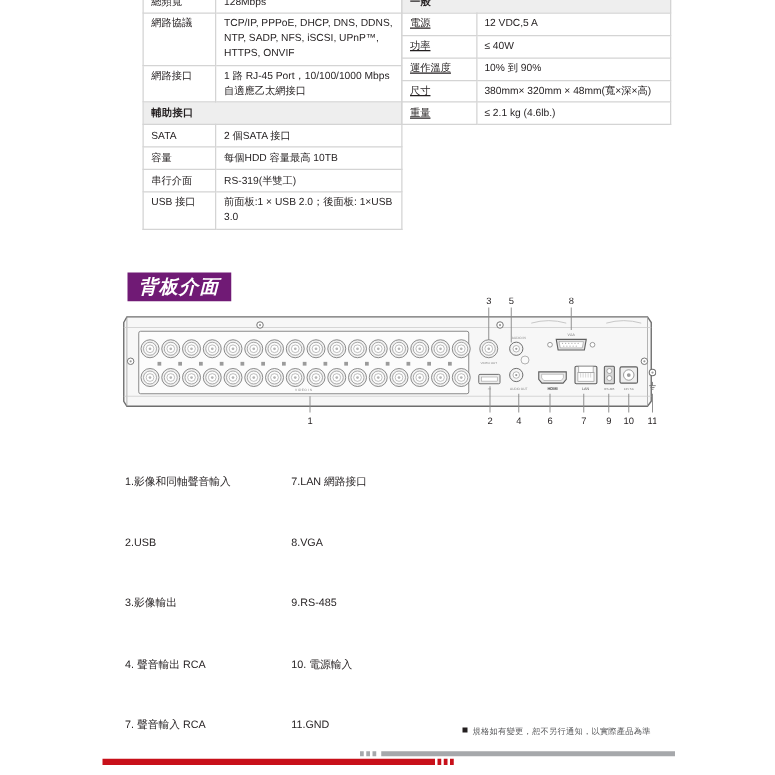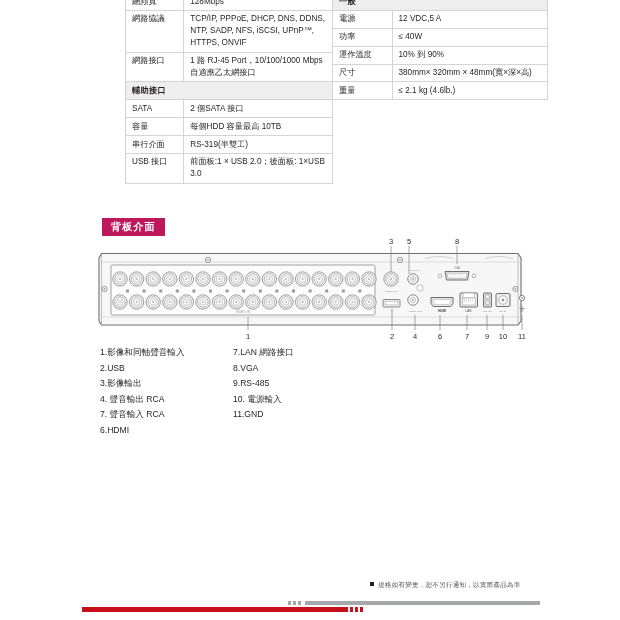--- a/index.html
+++ b/index.html
@@ -12,21 +12,21 @@
     height: 620px;
     position: relative;
     font-family: "Liberation Sans", "DejaVu Sans", sans-serif;
     color: #231f20;
     overflow: hidden;
   }
 
   
   .spec-tables {
     position: absolute;
-    left: 12px;
+    left: 1px;
     top: 0;
     width: 504px;
     height: 180px;
   }
   table.spec {
     position: absolute;
     border-collapse: collapse;
     font-size: 8.2px;
     line-height: 1.45;
   }
@@ -44,35 +44,36 @@
     background: #eeeeee;
     font-weight: bold;
     letter-spacing: .3px;
   }
 
   #left-spec-table { left: 113px; top: -8px; width: 208px; }
   #left-spec-table td.k { width: 50px; }
   #left-spec-table td.v { width: 150px; }
 
   #right-spec-table { left: 320px; top: -8px; width: 216px; }
-  #right-spec-table td.k { width: 52px; }
+  #right-spec-table td.k { width: 52px; text-decoration: underline; }
   #right-spec-table td.v { width: 156px; margin-left: 14px; }
 
   
   .section-heading {
     position: absolute;
     left: 102px;
     top: 218px;
-    background: #be185d;
+    background: #701a75;
     color: #ffffff;
-    font-size: 10px;
+    font-size: 15px;
     font-weight: bold;
     letter-spacing: 1.2px;
     padding: 3.5px 9px 4px 9px;
     line-height: 1;
+    font-style: italic;
   }
 
   
   .figure {
     position: absolute;
     left: 95px;
     top: 238px;
     width: 430px;
     height: 104px;
   }
@@ -91,20 +92,21 @@
   .legend-col {
     position: absolute;
     top: 0;
   }
   .legend-col.left { left: 0; }
   .legend-col.right { left: 133px; }
   .legend-item {
     height: 15.5px;
     line-height: 15.5px;
     white-space: nowrap;
+    margin-top: 33px;
   }
 
   
   .footnote {
     position: absolute;
     left: 370px;
     top: 581px;
     font-size: 6.6px;
     color: #58595b;
     white-space: nowrap;

